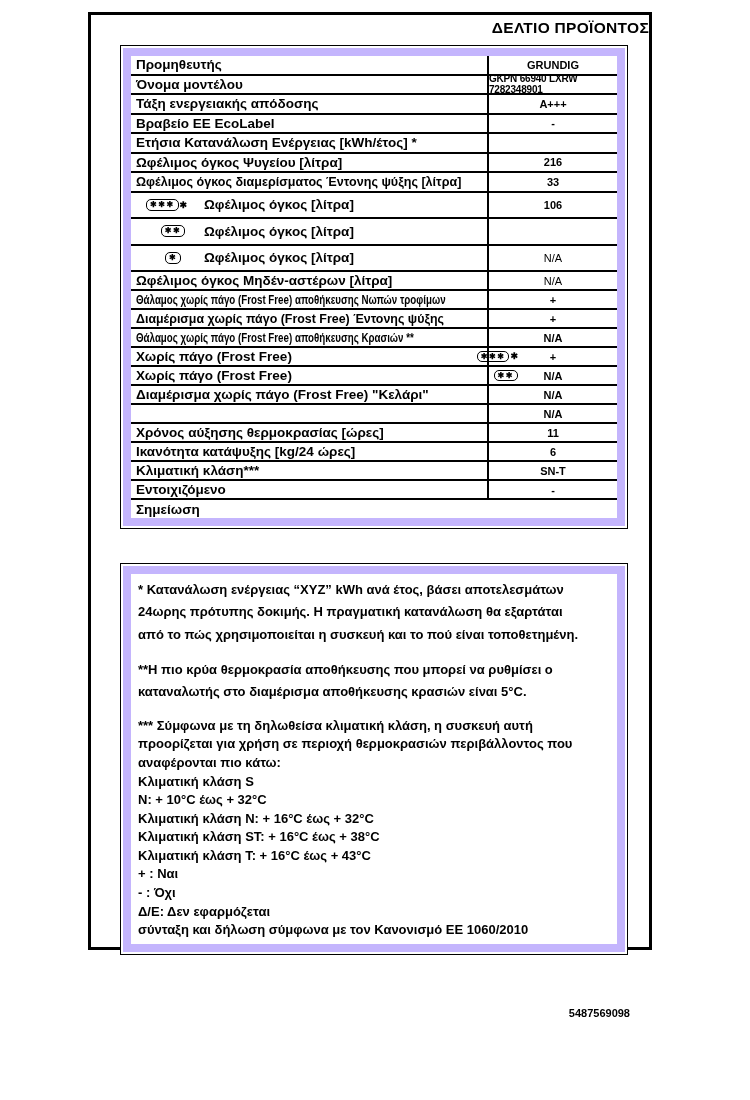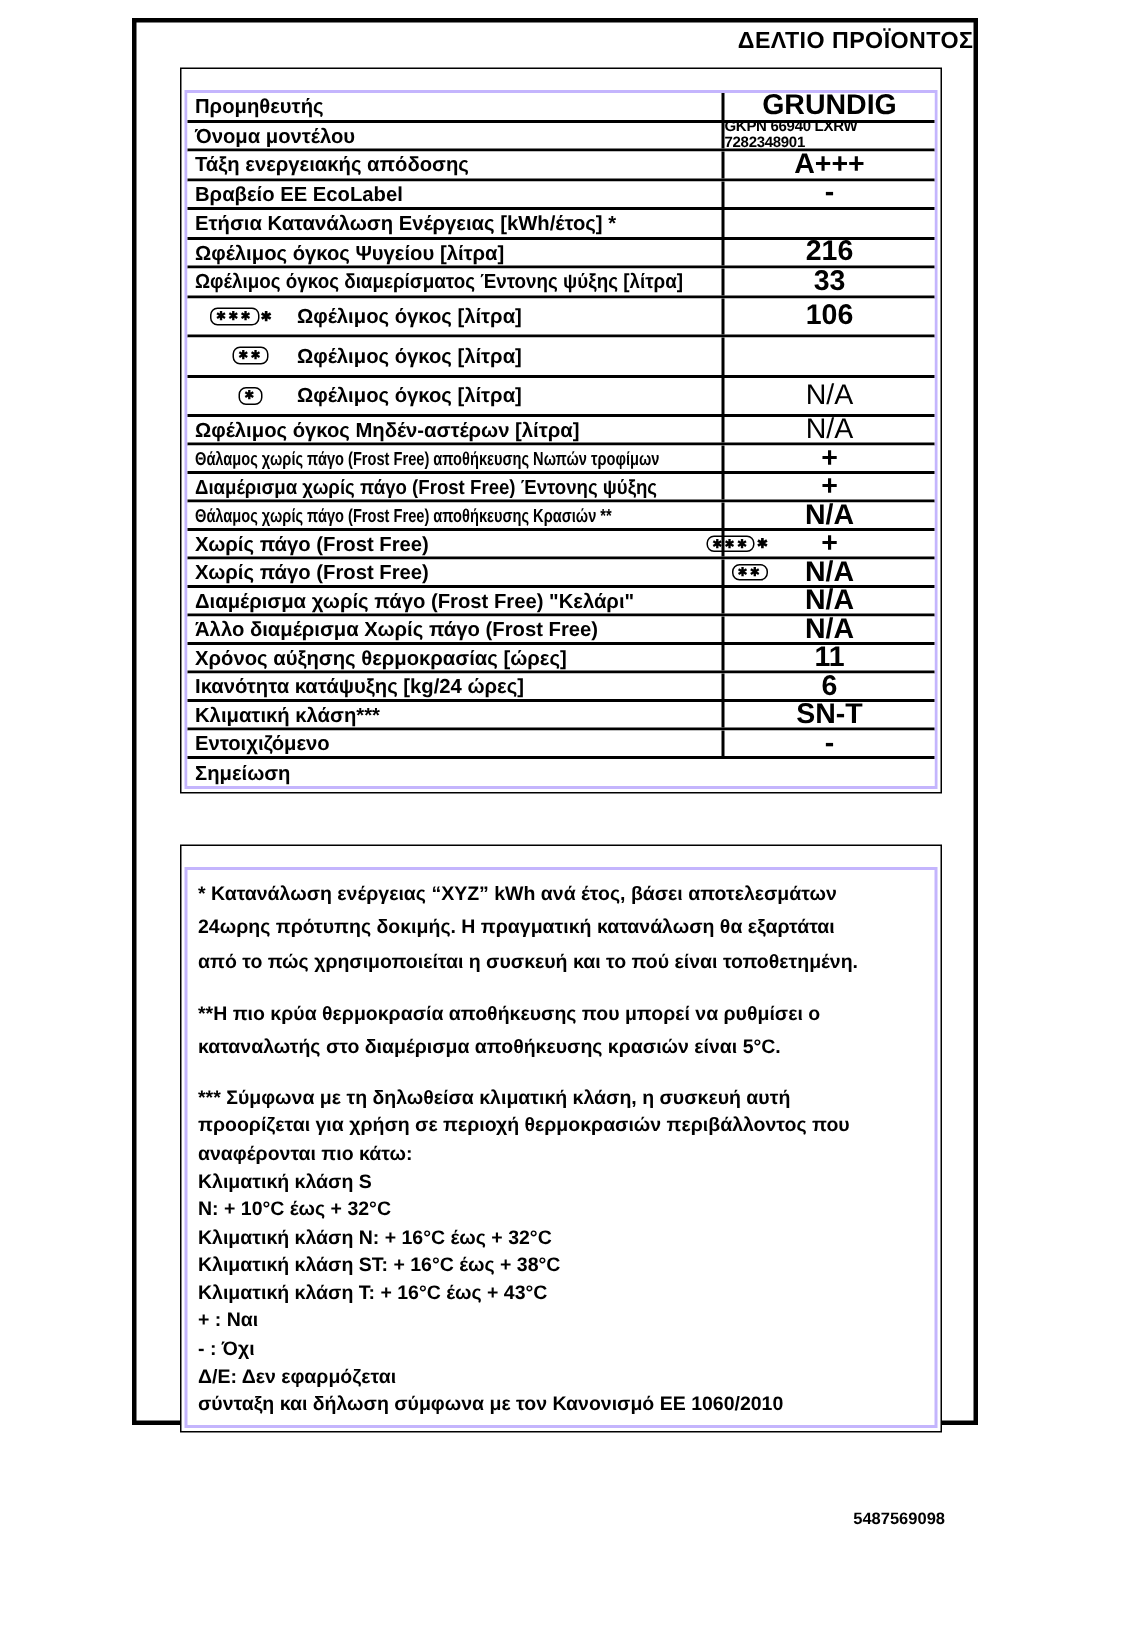--- a/index.html
+++ b/index.html
@@ -13,34 +13,34 @@
   }
   .doc-title {
     margin-top:4px; text-align:right; font-size:15.5px; font-weight:bold; letter-spacing:.3px;
   }
   .box {
     position:absolute; left:29px; width:508px; box-sizing:border-box;
     border:1px solid #000; padding:2px; background:#fff;
   }
   .tablebox {top:30px;}
   .notesbox {top:548px;}
-  .inner {border:2px solid #c4b5fd;margin-top:12px;}
+  .inner {border:8px solid #c4b5fd;}
   .row {position:relative; border-bottom:2px solid #000; box-sizing:border-box; height:19px; background:#fff;}
   .row.h8 {height:19.5px;}
   .row.tall {height:26.5px;}
   .row.last {border-bottom:none; height:18px;}
   .divider {position:absolute; left:356px; top:0; bottom:0; width:2px; background:#000; z-index:1;}
   .lbl {
     position:absolute; left:0; top:0; bottom:0; display:flex; align-items:center;
     padding-left:5px; white-space:nowrap; z-index:2; font-weight:bold; font-size:13.5px;
   }
   .lbl.sb {width:390px; justify-content:space-between; padding-right:3px; box-sizing:border-box;}
   .val {
     position:absolute; left:358px; right:0; top:0; bottom:0; display:flex;
-    align-items:center; justify-content:center; font-weight:bold; font-size:19px; z-index:2;
+    align-items:center; justify-content:center; font-weight:bold; font-size:11px; z-index:2;
   }
   .val.reg {font-weight:normal;}
   .val.sm {font-size:10px; letter-spacing:-.2px;}
   .sx93 {display:inline-block; transform:scaleX(.93); transform-origin:0 50%;}
   .sx92 {display:inline-block; transform:scaleX(.92); transform-origin:0 50%;}
   .cond {display:inline-block; font-size:12.5px; transform:scaleX(.78); transform-origin:0 50%;}
   .stars {display:inline-flex; align-items:center;}
   .stars.left {width:54px; margin-left:10px; margin-right:4px; justify-content:flex-start;}
   .stars.left.ctr {justify-content:center;}
   .starbox {
@@ -213,23 +213,20 @@
       <div class="row">
         <div class="divider"></div>
         <div class="lbl">
             <span>Διαμέρισμα χωρίς πάγο (Frost Free) "Κελάρι"</span>
           </div>
         <div class="val">N/A</div>
       </div>
 
       <div class="row">
         <div class="divider"></div>
-        <div class="lbl">
-            <span>Άλλο διαμέρισμα Χωρίς πάγο (Frost Free)</span>
-          </div>
         <div class="val">N/A</div>
       </div>
 
       <div class="row">
         <div class="divider"></div>
         <div class="lbl">
             <span>Χρόνος αύξησης θερμοκρασίας [ώρες]</span>
           </div>
         <div class="val">11</div>
       </div>

